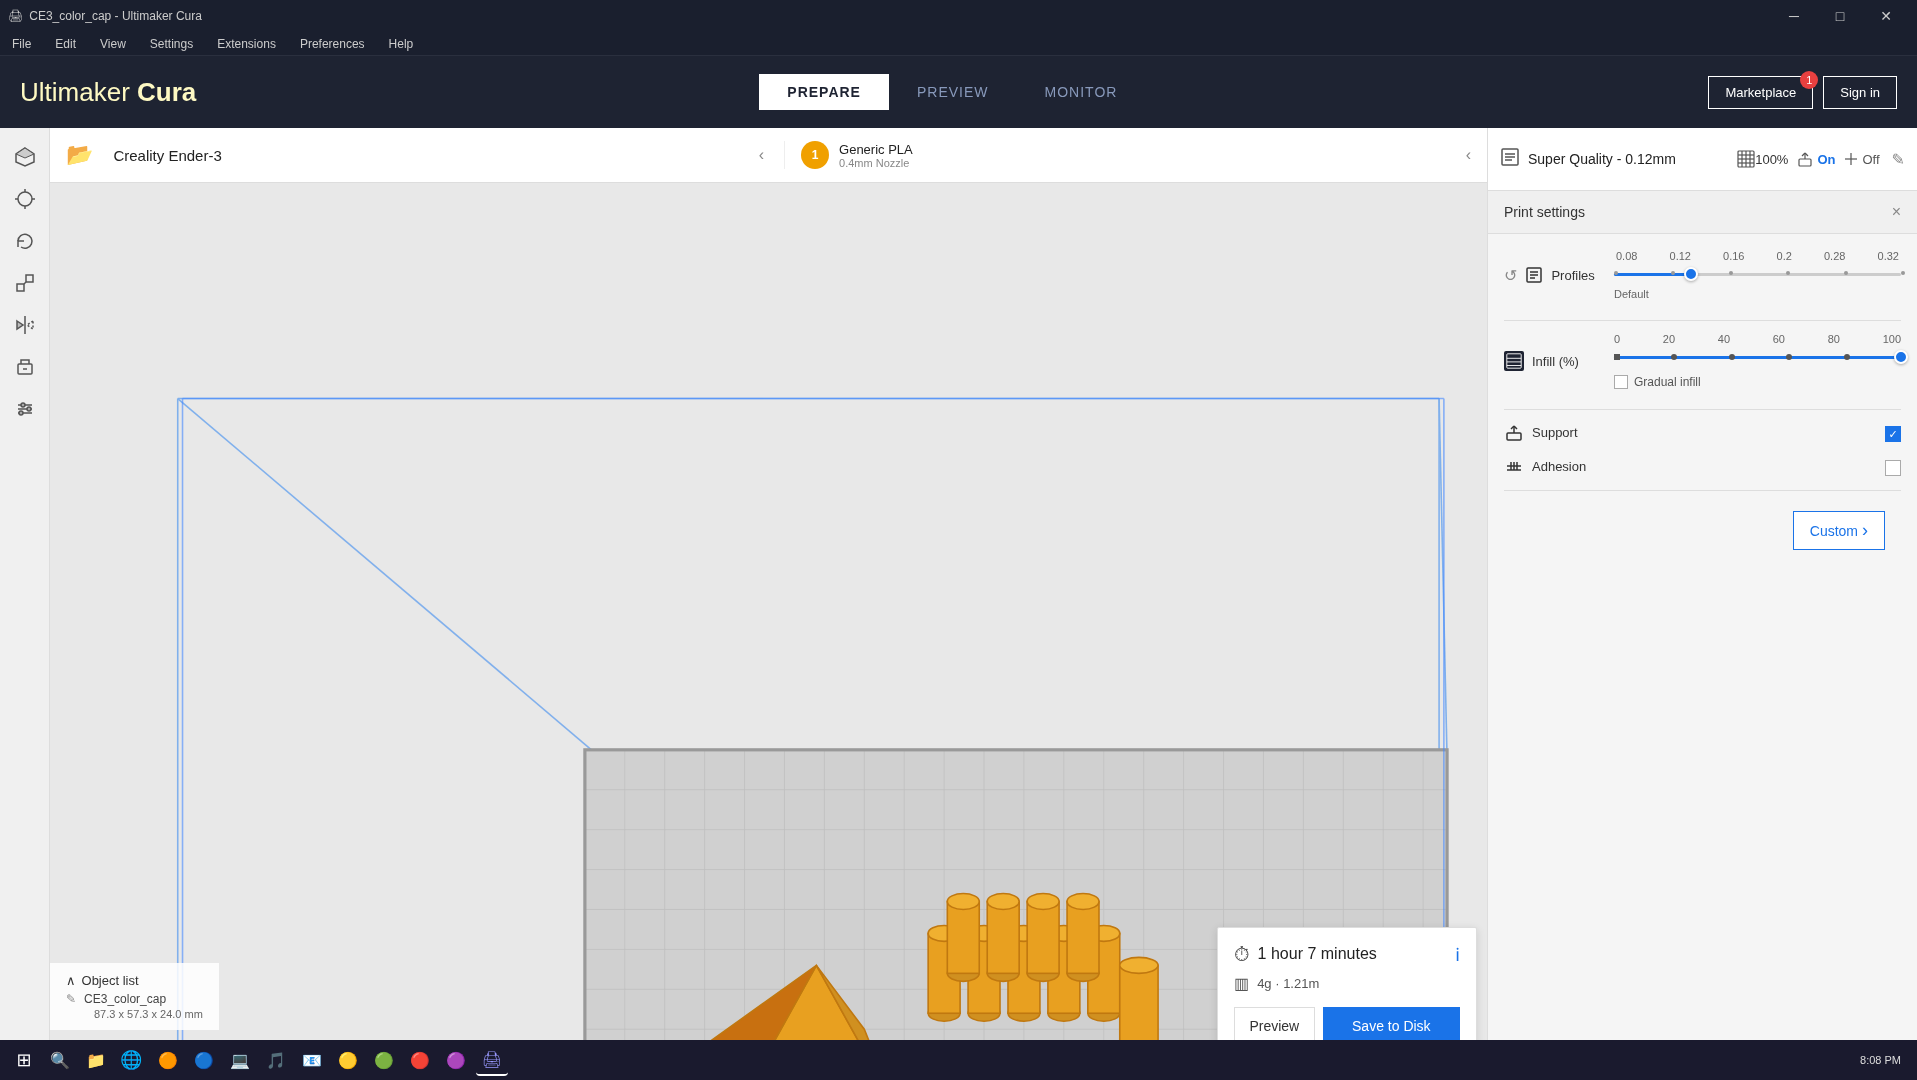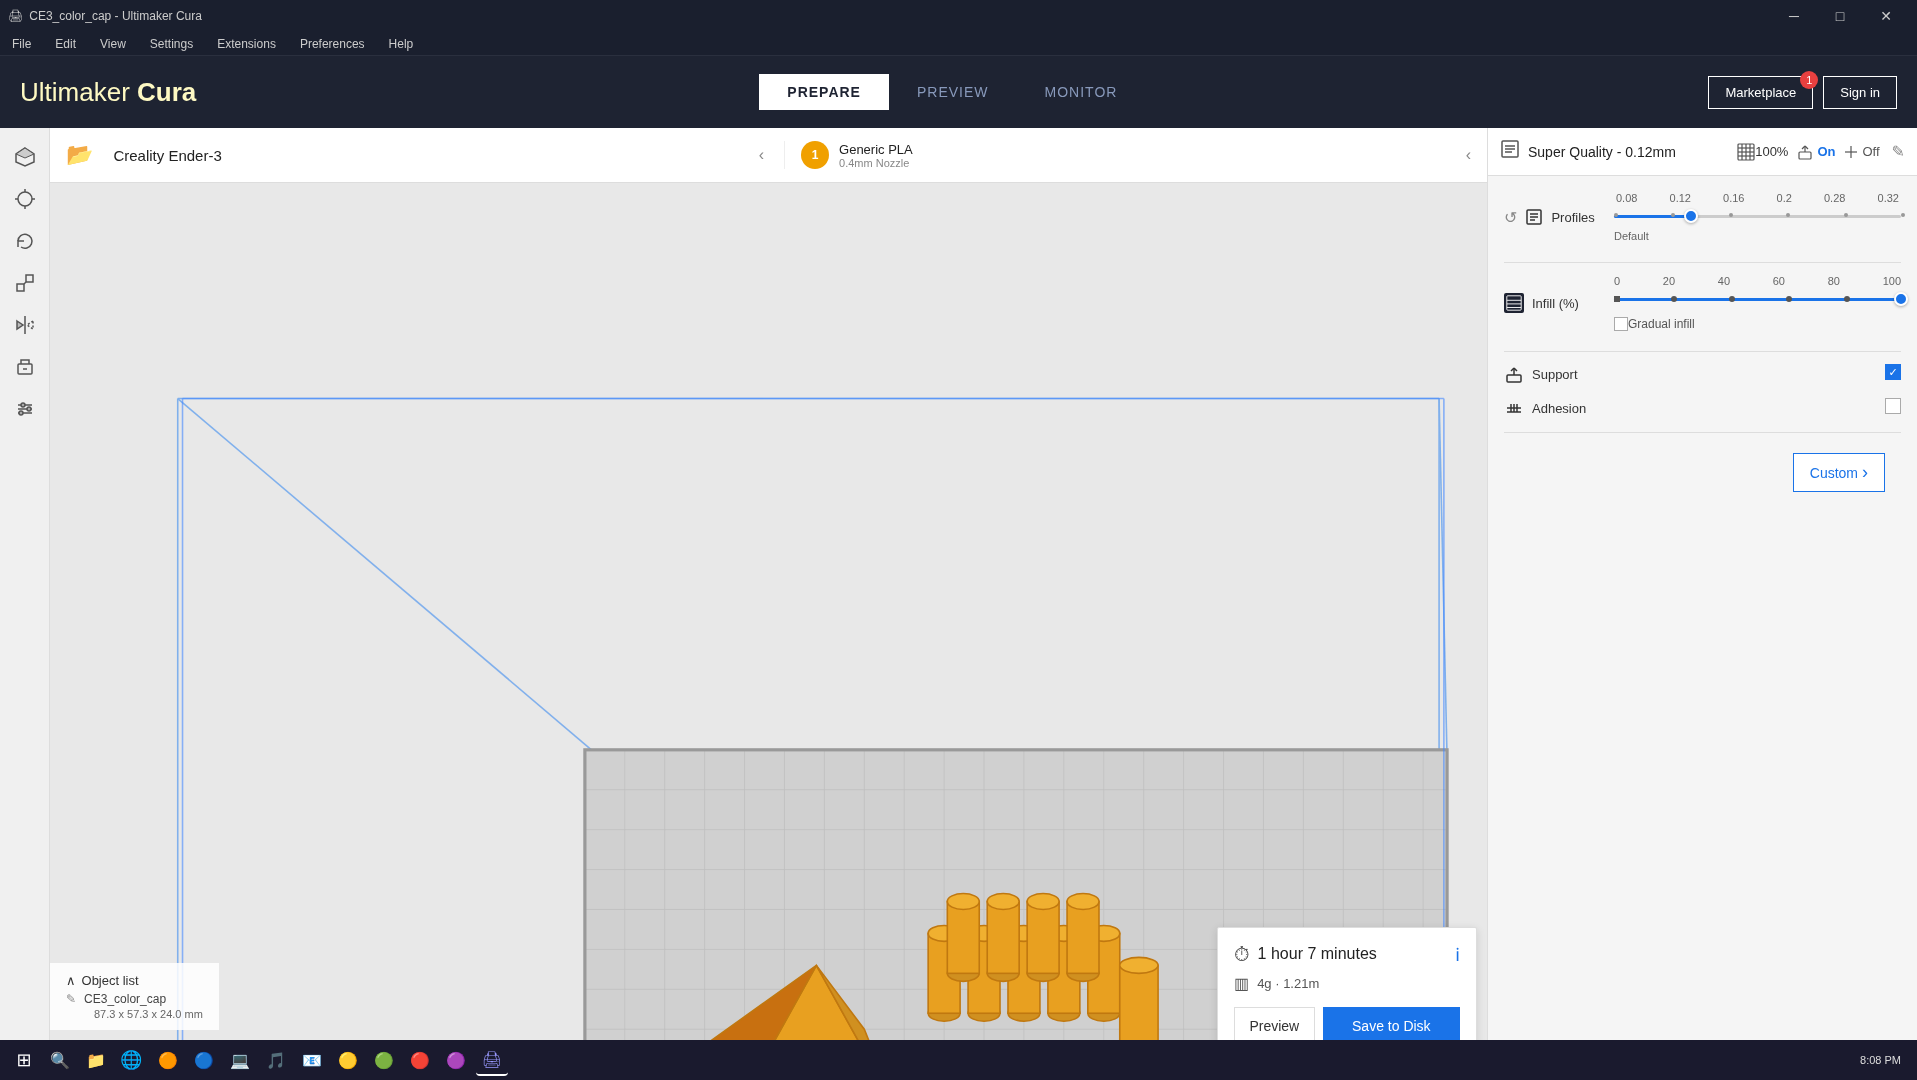--- a/index.html
+++ b/index.html
@@ -144,21 +144,21 @@
     }
 
     
     #right-panel {
       width: 430px; background: #f5f5f5;
       border-left: 1px solid #ddd;
       display: flex; flex-direction: column;
     }
     
     #quality-bar {
-      height: 48px; background: white;
+      height: 63px; background: white;
       border-bottom: 1px solid #ddd;
       display: flex; align-items: center;
       padding: 0 12px; gap: 8px;
     }
     .quality-icon { font-size: 18px; color: #555; }
     .quality-name { font-size: 14px; font-weight: 500; color: #222; flex: 1; }
     .quality-controls { display: flex; align-items: center; gap: 8px; }
     .infill-pct { font-size: 13px; color: #333; display: flex; align-items: center; gap: 0; }
     .support-toggle { display: flex; align-items: center; gap: 3px; font-size: 13px; color: #333; }
     .toggle-on { color: #1a73e8; font-weight: 600; }
@@ -199,25 +199,25 @@
       height: 3px; background: #ccc; border-radius: 2px;
       position: absolute; top: 8px; left: 0; right: 0;
     }
     .infill-ticks {
       display: flex; justify-content: space-between;
       font-size: 11px; color: #666; margin-bottom: 4px;
     }
     .infill-slider {
       width: 100%; position: relative; height: 20px;
     }
-    .gradual-infill { display: flex; align-items: center; margin-top: 8px; font-size: 12px; color: #555; }
+    .gradual-infill { display: flex; align-items: center; gap: 6px; margin-top: 8px; font-size: 12px; color: #555; }
     .checkbox { width: 14px; height: 14px; border: 1.5px solid #aaa; background: white; cursor: pointer; }
 
     
-    .support-row { display: flex; align-items: flex-start; margin-bottom: 14px; }
+    .support-row { display: flex; align-items: flex-end; margin-bottom: 14px; }
     .support-label { display: flex; align-items: center; gap: 8px; font-size: 13px; color: #333; font-weight: 500; flex: 1; }
     .checkbox-checked {
       width: 16px; height: 16px; background: #1a73e8;
       display: flex; align-items: center; justify-content: center;
       color: white; font-size: 11px; cursor: pointer;
     }
     .checkbox-unchecked {
       width: 16px; height: 16px; border: 1.5px solid #aaa;
       background: white; cursor: pointer;
     }
@@ -658,20 +658,24 @@
                 <line x1="2" y1="8" x2="14" y2="8"></line>
               </g>
             </svg>
           <span>Off</span>
         </div>
         <span class="edit-btn">✎</span>
       </div>
     </div>
 
     <div id="print-settings">
+      <div class="settings-header">
+        <span>Print settings</span>
+        <span class="settings-close">×</span>
+      </div>
 
       <div class="settings-body">
 
         <div class="setting-row">
           <div class="setting-label">
             <span style="font-size:16px;color:#888;cursor:pointer;">↺</span>
             <svg width="18" height="18" viewBox="0 0 18 18">
                 <g stroke="#333" stroke-width="1.5" fill="none">
                   <rect x="2" y="2" width="14" height="14" rx="1"></rect>
                   <line x1="5" y1="6" x2="13" y2="6"></line>

